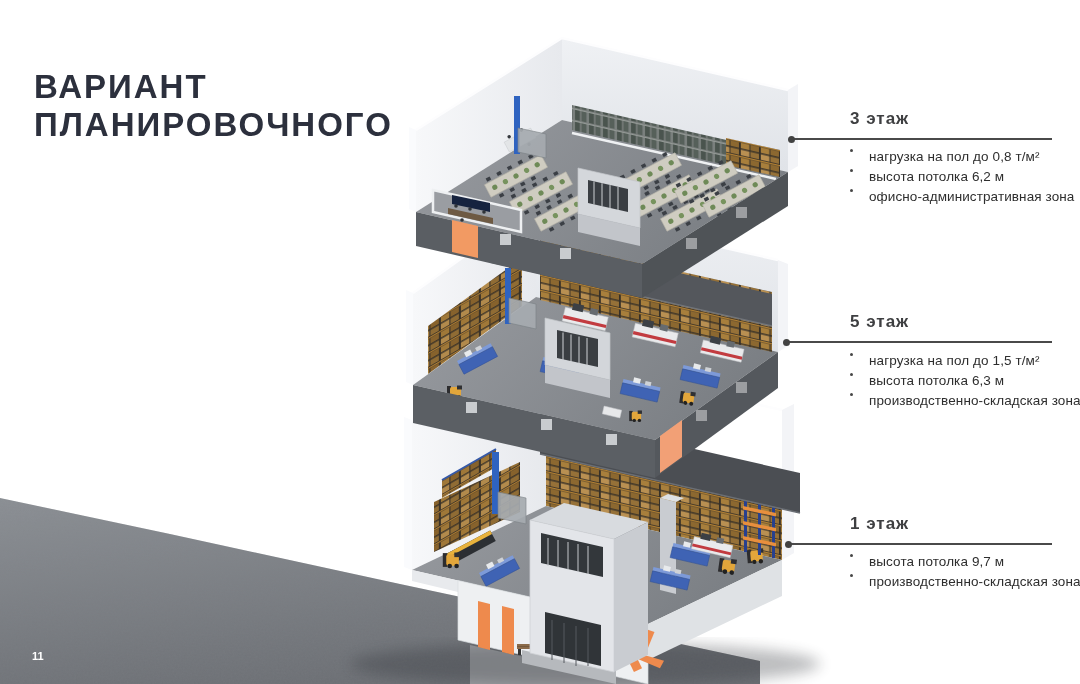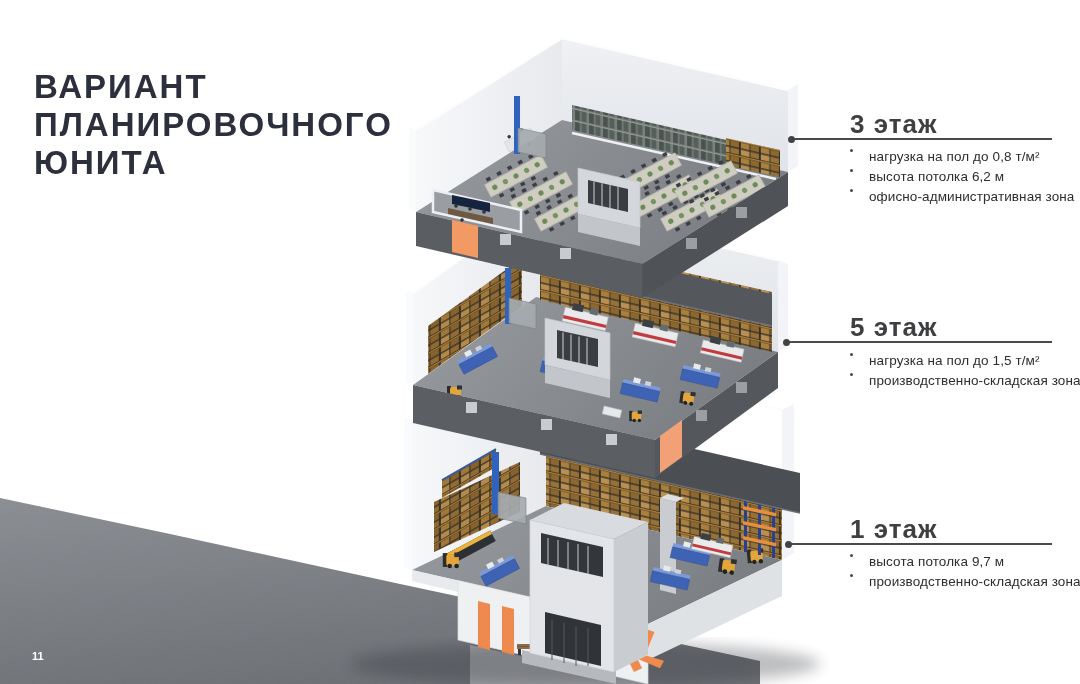--- a/index.html
+++ b/index.html
@@ -5,21 +5,21 @@
   html,body{margin:0;padding:0;}
   body{width:1080px;height:684px;overflow:hidden;background:#ffffff;
        font-family:"Liberation Sans",sans-serif;}
   #slide{position:relative;width:948px;height:684px;background:#ffffff;}
   #scene{position:absolute;left:0;top:0;}
 
   .title{position:absolute;left:34px;top:46px;font-size:33px;line-height:38px;
          font-weight:800;letter-spacing:2px;color:#2c303d;white-space:nowrap;}
   .title span{display:block;}
 
-  .flabel{position:absolute;font-size:26px;font-weight:600;color:#3e3f41;
+  .flabel{position:absolute;font-size:17px;font-weight:600;color:#3e3f41;
           letter-spacing:1px;white-space:nowrap;text-align:right;}
   .leader{position:absolute;height:2px;background:#4a4a4a;}
   .leader .ldot{position:absolute;left:-3px;top:-2.5px;width:7px;height:7px;
                 border-radius:50%;background:#424242;}
 
   ul.specs{list-style:none;margin:0;padding:0;position:absolute;}
   ul.specs li{display:flex;height:20px;}
   .b-dot{width:3px;height:3px;border-radius:50%;background:#474747;
          margin-left:4px;margin-right:16px;flex:none;}
   .spec{font-size:13.5px;color:#2e2e2e;letter-spacing:0.1px;white-space:nowrap;}
@@ -290,21 +290,20 @@
     <rect x="686" y="238" width="11" height="11" fill="#9c9ea1"></rect>
     <rect x="736" y="207" width="11" height="11" fill="#9c9ea1"></rect>
     <polygon points="452,220 478,226 478,258 452,252" fill="#f29a63"></polygon>
     <path d="M416,130 L562,38 L788,90" stroke="#fdfdfe" stroke-width="2.5" fill="none"></path>
   </g>
 </svg>
 
 <h1 class="title">
   <span>ВАРИАНТ</span>
   <span>ПЛАНИРОВОЧНОГО</span>
-  <span>ЮНИТА</span>
 </h1>
 
 <div class="flabel" style="left:850px;top:109px;">3 этаж</div>
 <div class="leader" style="left:791px;top:138px;width:261px;">
   <span class="ldot"></span>
 </div>
 <ul class="specs" style="left:846px;top:149px;">
   <li>
         <span class="b-dot"></span>
         <span class="spec">нагрузка на пол до 0,8 т/м²</span>
@@ -323,20 +322,24 @@
 <div class="leader" style="left:786px;top:341px;width:266px;">
   <span class="ldot"></span>
 </div>
 <ul class="specs" style="left:846px;top:353px;">
   <li>
         <span class="b-dot"></span>
         <span class="spec">нагрузка на пол до 1,5 т/м²</span>
       </li>
   <li>
         <span class="b-dot"></span>
+        <span class="spec">высота потолка 6,3 м</span>
+      </li>
+  <li>
+        <span class="b-dot"></span>
         <span class="spec">производственно-складская зона</span>
       </li>
 </ul>
 
 <div class="flabel" style="left:850px;top:514px;">1 этаж</div>
 <div class="leader" style="left:788px;top:543px;width:264px;">
   <span class="ldot"></span>
 </div>
 <ul class="specs" style="left:846px;top:554px;">
   <li>

